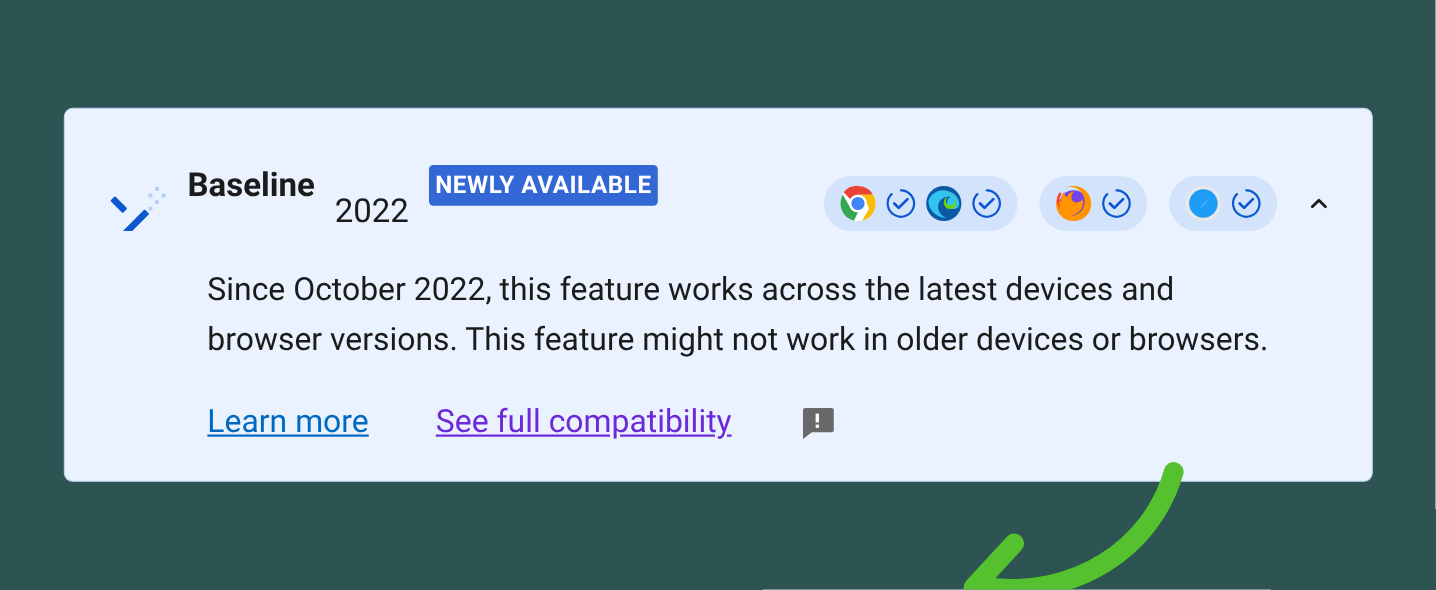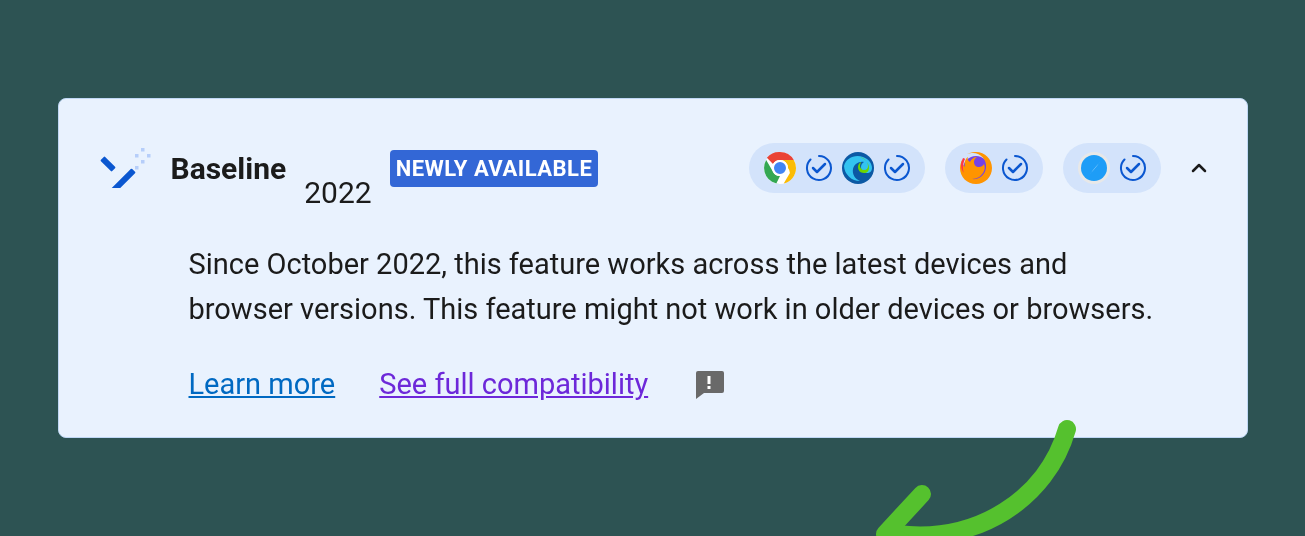--- a/index.html
+++ b/index.html
@@ -17,21 +17,21 @@
   .card {
     width: 1190px;
     background: #e9f2fe;
     border: 1px solid #bfd7f5;
     border-radius: 8px;
     padding: 28px 36px 36px 36px;
     position: relative;
   }
   .header {
     display: flex;
-    align-items: center;
+    align-items: flex-end;
     gap: 20px;
   }
   .check-icon {
     width: 56px;
     height: 40px;
     flex-shrink: 0;
   }
   .title-wrap {
     display: flex;
     align-items: center;
@@ -86,21 +86,21 @@
   .desc {
     font-size: 29px;
     line-height: 1.55;
     color: #1b1b1b;
     margin: 0 0 36px 0;
     max-width: 980px;
   }
   .links {
     display: flex;
     align-items: center;
-    gap: 44px;
+    gap: 61px;
     font-size: 29px;
   }
   .link-learn {
     color: #0069c2;
     text-decoration: underline;
     cursor: pointer;
   }
   .link-compat {
     color: #6d28d9;
     text-decoration: underline;

